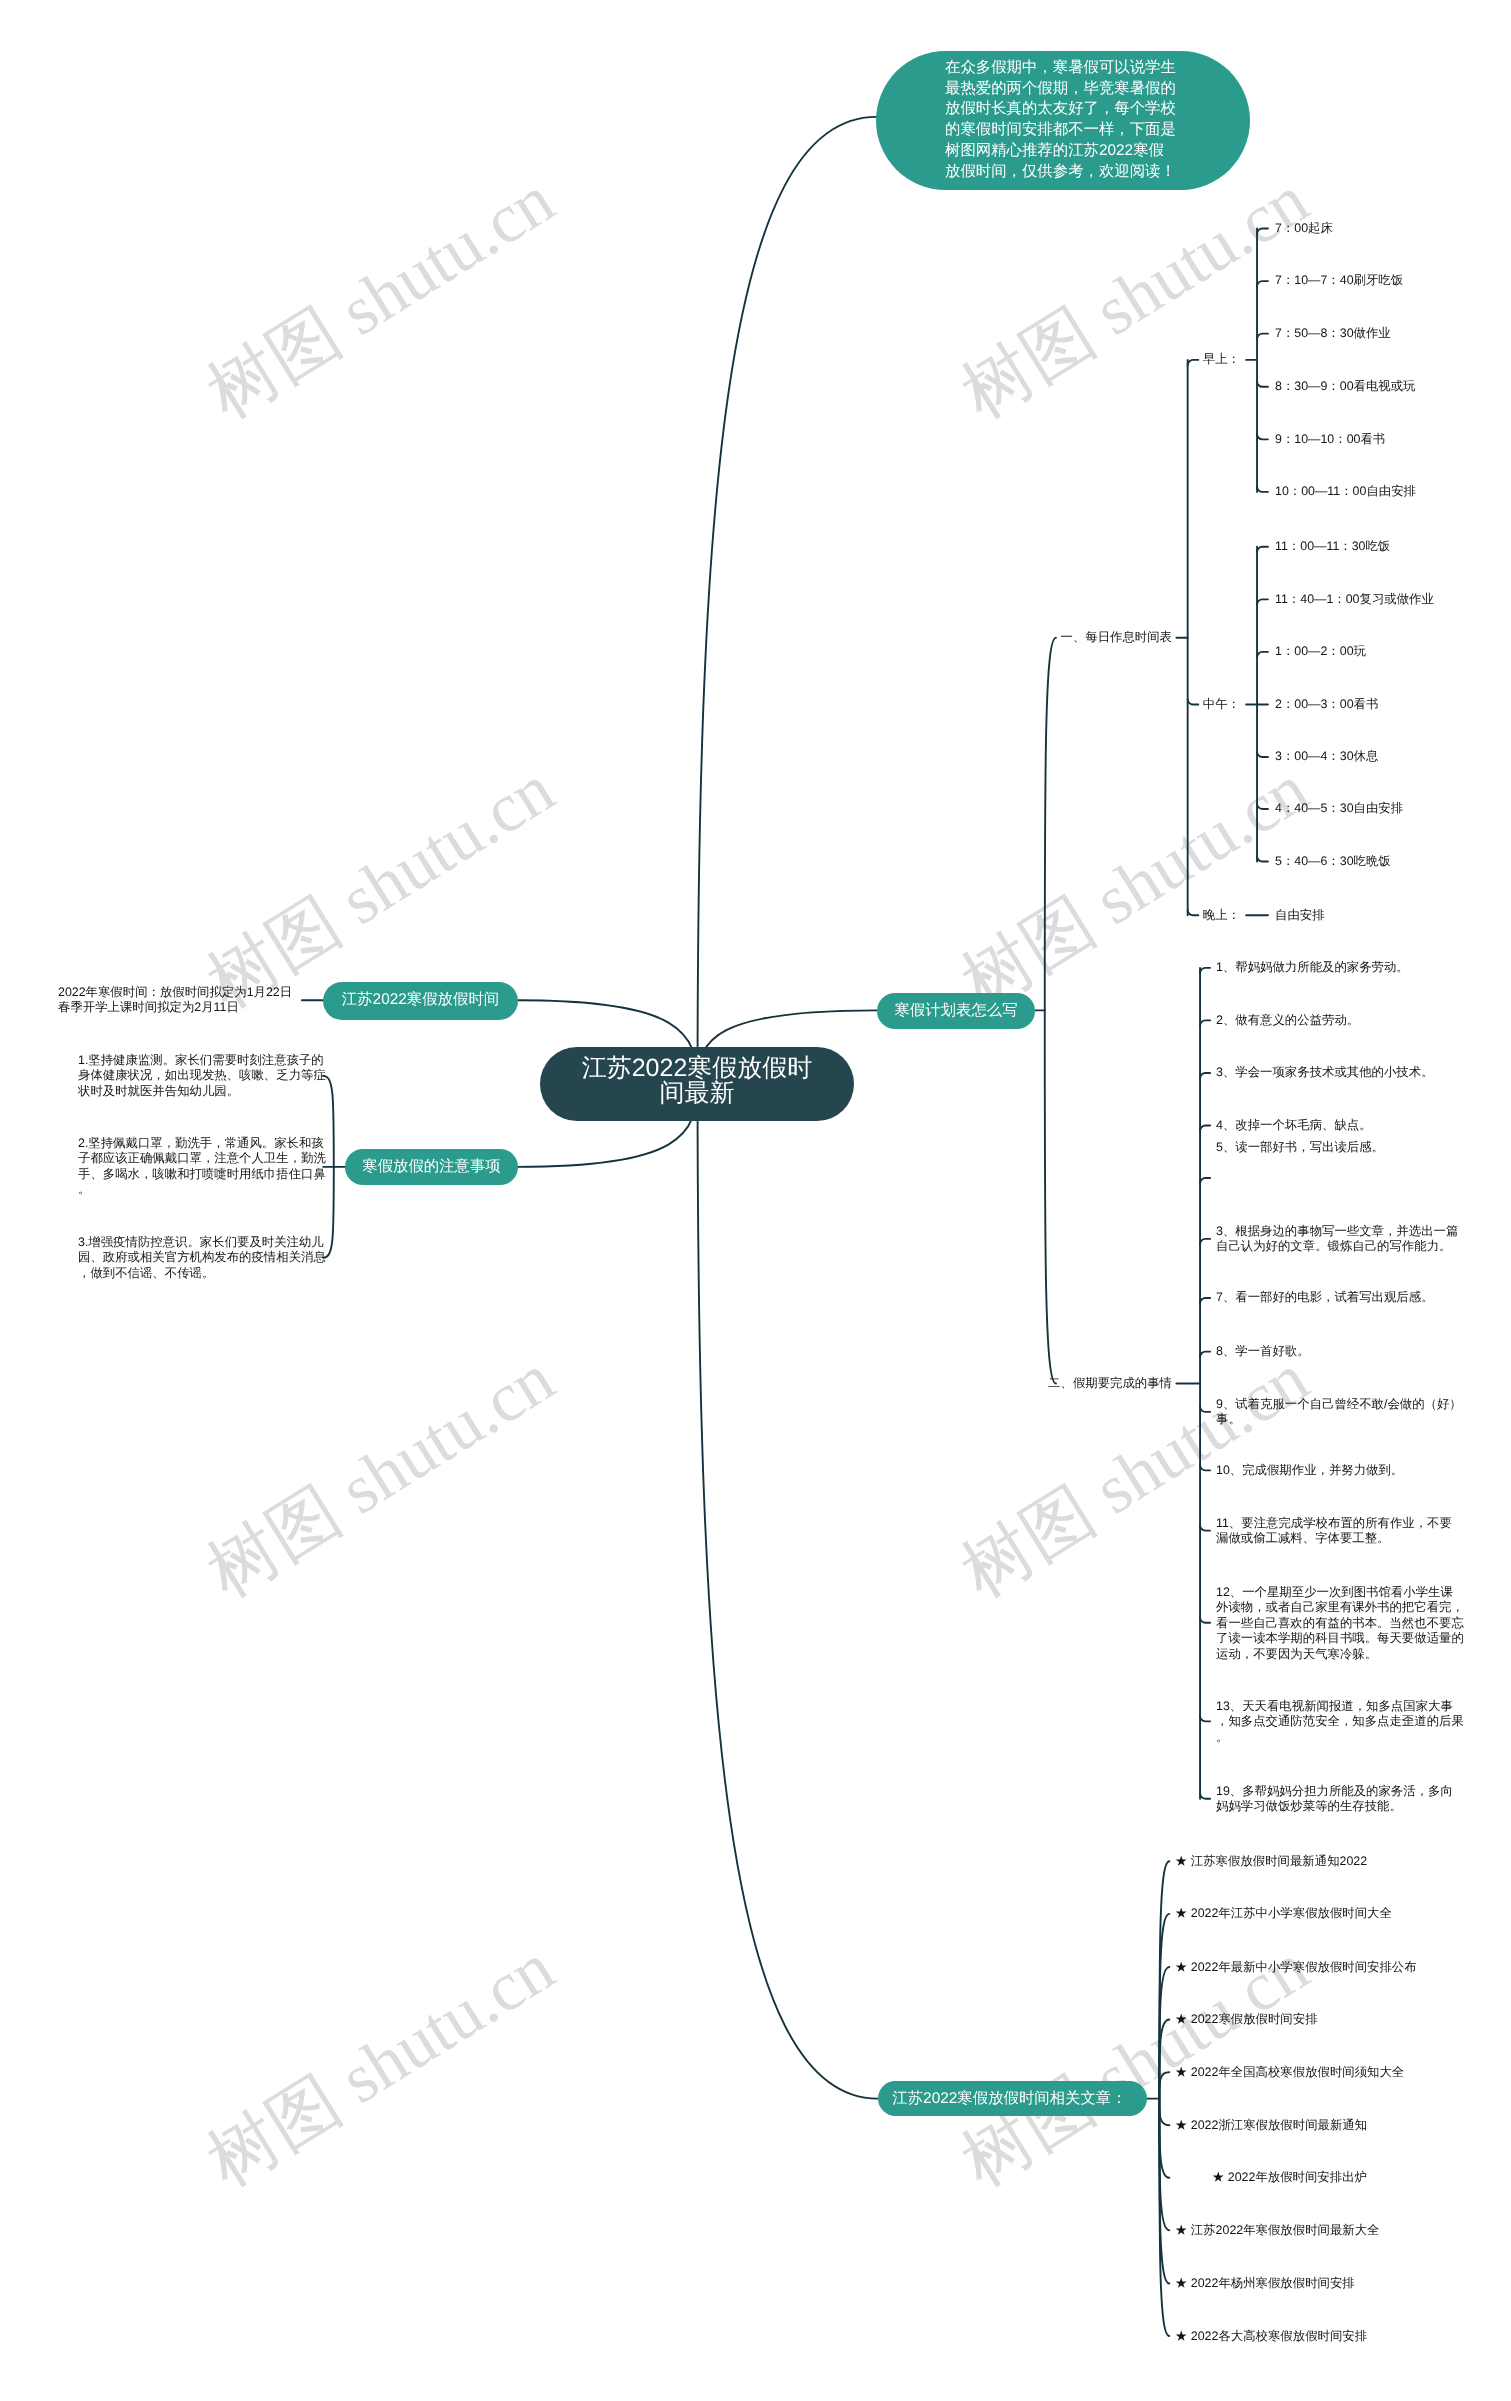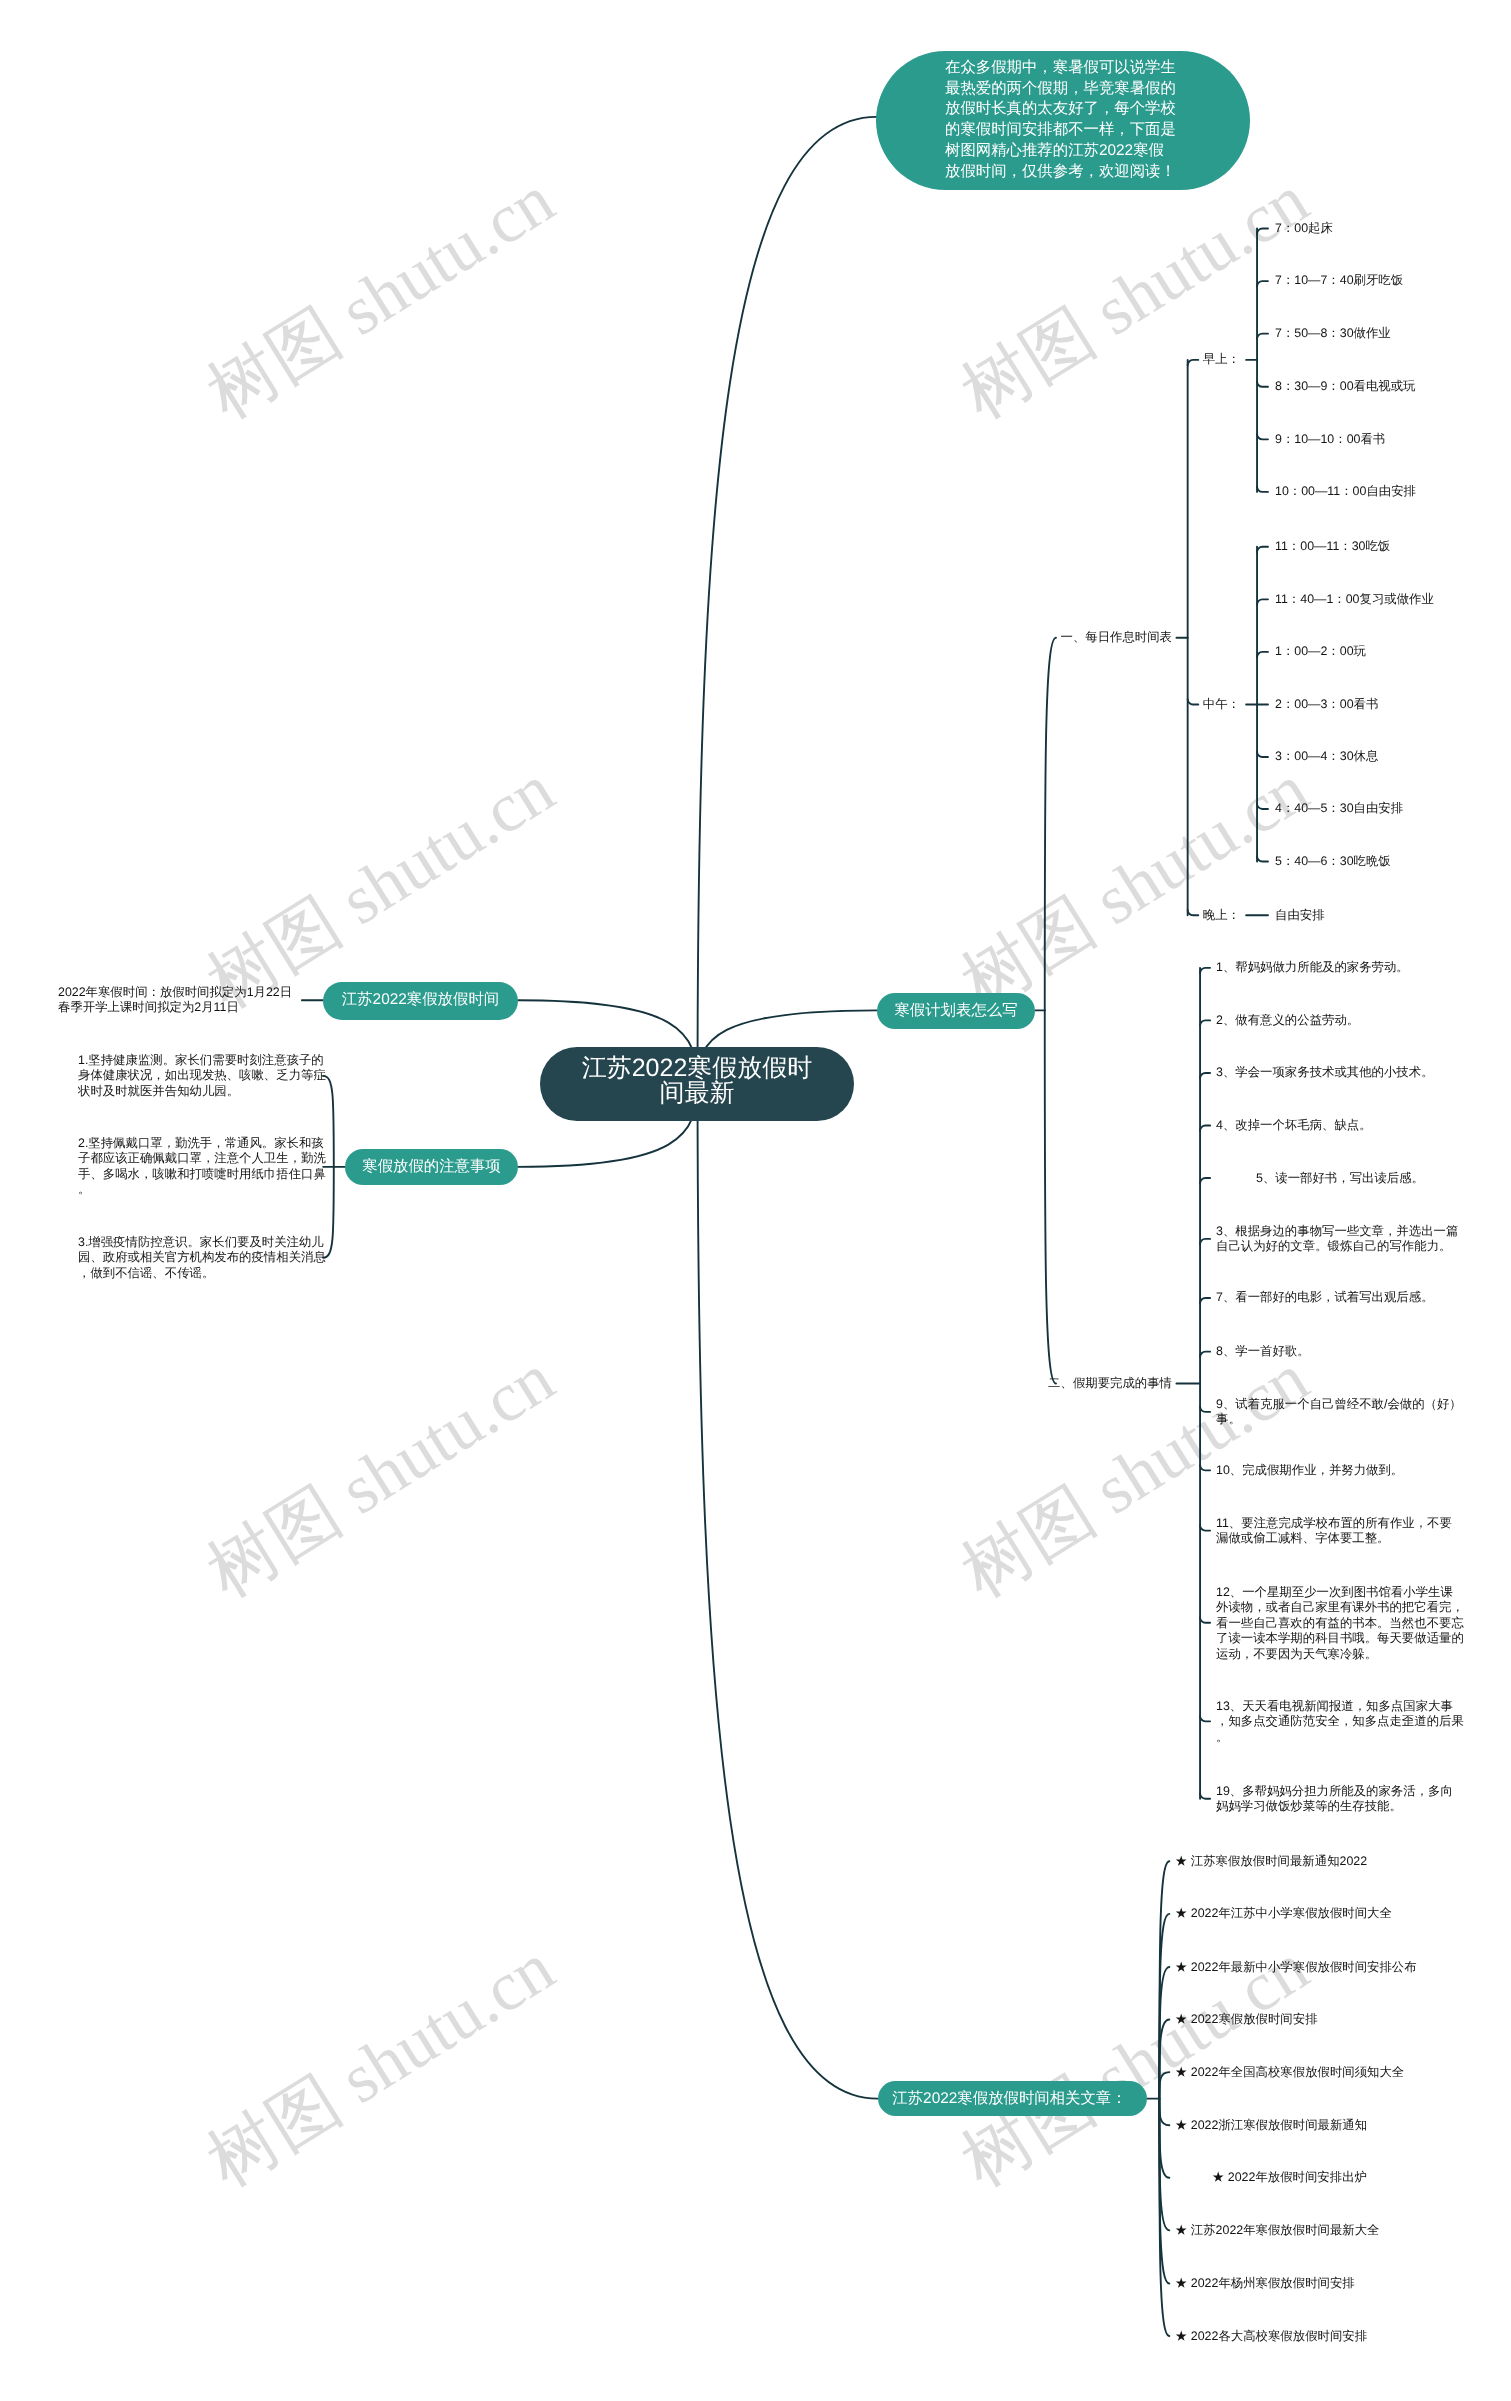--- a/index.html
+++ b/index.html
@@ -160,21 +160,21 @@
     <div class="txt" style="left: 1275px; width: 354px; top: 854px;">5：40—6：30吃晩饭</div>
     <div class="txt" style="left: 1275px; width: 177px; top: 908px;">自由安排</div>
     <div class="lbl" style="left: 0px; width: 1240px; text-align: right; top: 352px;">早上：</div>
     <div class="lbl" style="left: 0px; width: 1240px; text-align: right; top: 697px;">中午：</div>
     <div class="lbl" style="left: 0px; width: 1240px; text-align: right; top: 908px;">晚上：</div>
     <div class="lbl" style="left: 0px; width: 1172px; text-align: right; top: 630px;">一、每日作息时间表</div>
     <div class="txt" style="left: 1216px; width: 248px; top: 960px;">1、帮妈妈做力所能及的家务劳动。</div>
     <div class="txt" style="left: 1216px; width: 248px; top: 1013px;">2、做有意义的公益劳动。</div>
     <div class="txt" style="left: 1216px; width: 248px; top: 1065px;">3、学会一项家务技术或其他的小技术。</div>
     <div class="txt" style="left: 1216px; width: 248px; top: 1118px;">4、改掉一个坏毛病、缺点。</div>
-    <div class="txt" style="left: 1216px; width: 248px; top: 1171px; text-align: center;">5、读一部好书，写出读后感。</div>
+    <div class="txt" style="left: 1216px; width: 248px; top: 1140px;">5、读一部好书，写出读后感。</div>
     <div class="txt" style="left: 1216px; width: 248px; top: 1224px;">3、根据身边的事物写一些文章，并选出一篇自己认为好的文章。锻炼自己的写作能力。</div>
     <div class="txt" style="left: 1216px; width: 248px; top: 1290px;">7、看一部好的电影，试着写出观后感。</div>
     <div class="txt" style="left: 1216px; width: 248px; top: 1344px;">8、学一首好歌。</div>
     <div class="txt" style="left: 1216px; width: 248px; top: 1397px;">9、试着克服一个自己曾经不敢/会做的（好）事。</div>
     <div class="txt" style="left: 1216px; width: 248px; top: 1463px;">10、完成假期作业，并努力做到。</div>
     <div class="txt" style="left: 1216px; width: 248px; top: 1516px;">11、要注意完成学校布置的所有作业，不要漏做或偷工减料、字体要工整。</div>
     <div class="txt" style="left: 1216px; width: 248px; top: 1585px;">12、一个星期至少一次到图书馆看小学生课外读物，或者自己家里有课外书的把它看完，看一些自己喜欢的有益的书本。当然也不要忘了读一读本学期的科目书哦。每天要做适量的运动，不要因为天气寒冷躲。</div>
     <div class="txt" style="left: 1216px; width: 248px; top: 1699px;">13、天天看电视新闻报道，知多点国家大事，知多点交通防范安全，知多点走歪道的后果。</div>
     <div class="txt" style="left: 1216px; width: 248px; top: 1784px;">19、多帮妈妈分担力所能及的家务活，多向妈妈学习做饭炒菜等的生存技能。</div>
     <div class="lbl" style="left: 0px; width: 1172px; text-align: right; top: 1376px;">二、假期要完成的事情</div>

